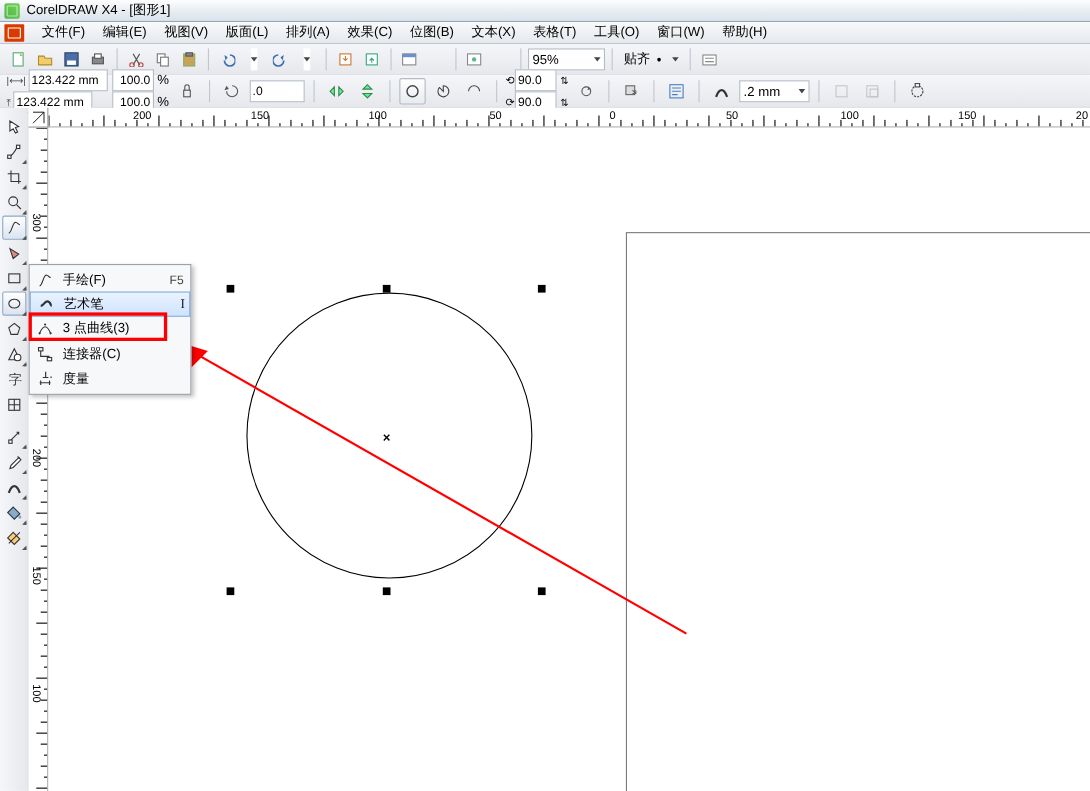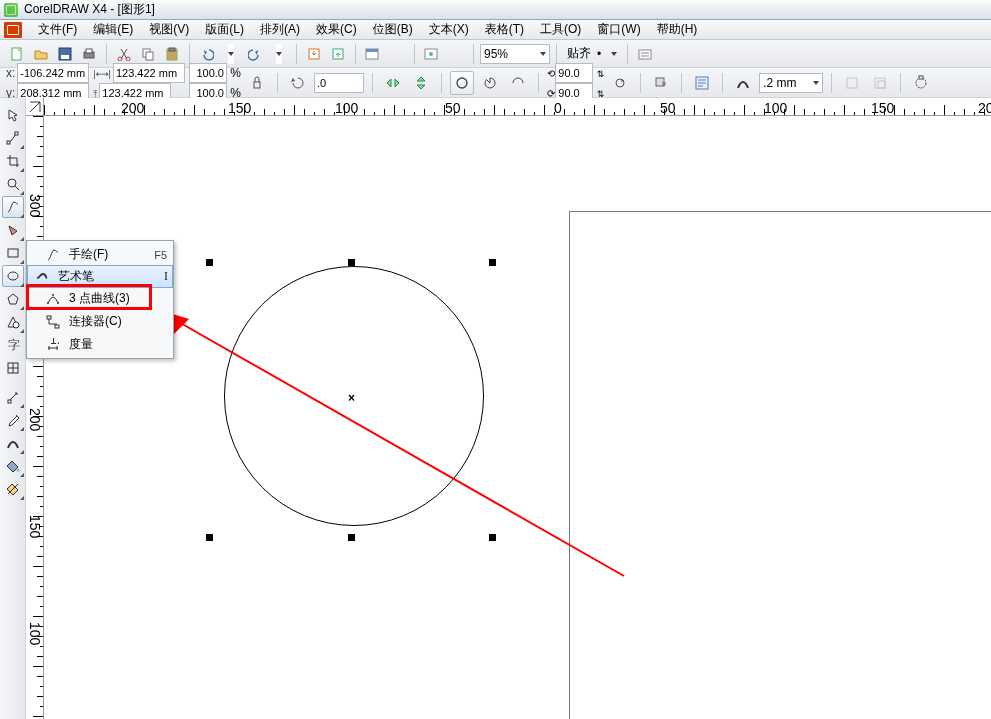--- a/index.html
+++ b/index.html
@@ -40,32 +40,32 @@
 .toolbox { position:absolute; left:0; top:0; bottom:0; width:26px; background:linear-gradient(90deg,#f5f6f9,#e6e8ec); border-right:1px solid #cfd4db; display:flex; flex-direction:column; align-items:center; padding-top:6px; gap:0px;}
 .tool { width:22px; height:22px; display:flex; align-items:center; justify-content:center; border:1px solid transparent; border-radius:2px; position:relative; margin-bottom:1px;}
 .tool.sel { background:linear-gradient(#fff,#dbe3ef); border-color:#8ea8c8;}
 .tool .fly { position:absolute; right:-1px; bottom:-1px; width:0;height:0;border-left:4px solid transparent;border-top:4px solid transparent;border-right:4px solid #555;border-bottom:4px solid #555; transform:scale(.5); transform-origin:bottom right;}
 
 
 .ruler-h { position:absolute; left:26px; right:0; top:0; height:18px; background:#fff; border-bottom:1px solid #9a9a9a; overflow:hidden;}
 .ruler-v { position:absolute; left:26px; top:18px; bottom:0; width:18px; background:#fff; border-right:1px solid #9a9a9a; overflow:hidden;}
 .ruler-corner{position:absolute;left:26px;top:0;width:18px;height:18px;background:#fff;border-right:1px solid #9a9a9a;border-bottom:1px solid #9a9a9a; z-index:2;}
 .rtick{position:absolute;background:#000;}
-.rlab{position:absolute;font-size:14px;color:#000;}
+.rlab{position:absolute;font-size:10px;color:#000;}
 
 
 .canvas { position:absolute; left:44px; top:18px; right:0; bottom:0; background:#fff; overflow:hidden;}
 .page { position:absolute; left:525px; top:95px; width:600px; height:800px; background:#fff; border:1px solid #7a7a7a; box-shadow:3px 3px 0 #c9c9c9;}
 .circle { position:absolute; left:180px; top:150px; width:260px; height:260px; border:1px solid #000; border-radius:50%;}
 .handle { position:absolute; width:7px; height:7px; background:#000;}
 .hcx{position:absolute;font-size:12px;color:#000;font-weight:bold;}
 
 
 .flyout { position:absolute; left:26px; top:142px; width:148px; background:#f7f8f9; border:1px solid #9aa2ad; box-shadow:2px 2px 4px rgba(0,0,0,.25); padding:2px 0;}
-.flyrow { height:23px; display:flex; align-items:center; padding:0 6px; gap:8px; cursor:default;margin-left:12px;}
+.flyrow { height:23px; display:flex; align-items:center; padding:0 6px; gap:8px; cursor:default;}
 .flyrow .ic{width:16px;height:16px;display:flex;align-items:center;justify-content:center;}
 .flyrow .sc{margin-left:auto;color:#444;font-size:11px;text-align:center;}
 .flyrow.hl{background:linear-gradient(#eaf3ff,#cfe3ff);border:1px solid #7fa8de;margin:-1px 0;}
 .flyrow.editcur{position:relative;}
 .flyrow.editcur::after{content:"I";position:absolute;right:4px;top:3px;font-family:serif;color:#222;}
 
 
 .hlbox { position:absolute; border:3px solid #ff0000; pointer-events:none;}
 .arrow-svg{position:absolute;left:0;top:0;pointer-events:none;}
 
@@ -210,24 +210,20 @@
   <div class="sep"></div>
   <div class="tbtn">
       <svg width="14" height="14">
         <rect x="1" y="3" width="12" height="9" fill="#fff" stroke="#888"></rect>
         <path d="M3 6h8M3 9h8" stroke="#888"></path>
       </svg>
     </div>
 </div>
 
 <div class="propbar">
-  <div class="stack">
-    <div><span class="lbl">x:</span><input class="tinp" style="width: 72px;" value="-106.242 mm"></div>
-    <div><span class="lbl">y:</span><input class="tinp" style="width: 72px;" value="208.312 mm"></div>
-  </div>
   <div class="stack">
     <div><span class="lbl" style="font-size:9px">|⟷|</span><input class="tinp" style="width: 72px;" value="123.422 mm"></div>
     <div><span class="lbl" style="font-size:9px">⤒</span><input class="tinp" style="width: 72px;" value="123.422 mm"></div>
   </div>
   <div class="stack">
     <div><input class="tinp" style="width: 38px; text-align: right;" value="100.0"> <span>%</span></div>
     <div><input class="tinp" style="width: 38px; text-align: right;" value="100.0"> <span>%</span></div>
   </div>
   <div class="pbtn">
       <svg width="14" height="18">

